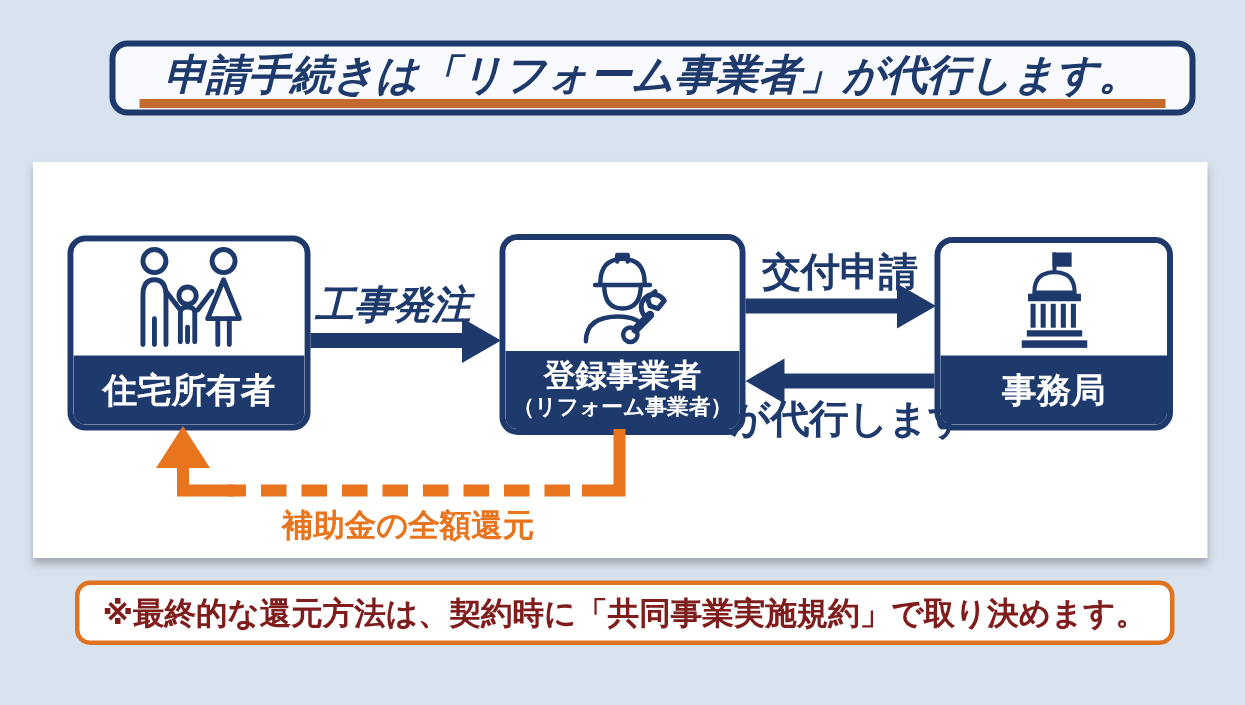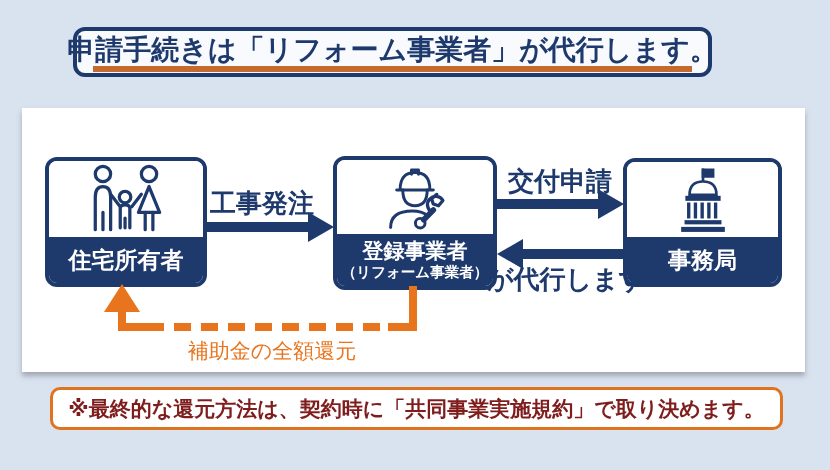--- a/index.html
+++ b/index.html
@@ -6,23 +6,23 @@
   body{
     width:830px;height:470px;
     background:#d9e3ef;
     font-family:"Liberation Sans","DejaVu Sans",sans-serif;
     position:relative;overflow:hidden;
   }
   .page{position:absolute;inset:0;}
 
   
   .title-banner{
-    position:absolute;left:73px;top:27px;width:639px;height:50px;
+    position:absolute;left:73px;top:27px;width:724px;height:50px;
     box-sizing:border-box;border:4px solid #1e3a6d;border-radius:12px;
-    background:#f8fafd;display:flex;align-items:center;justify-content:center;
+    background:#f8fafd;display:flex;align-items:center;justify-content:center;font-style:italic;
   }
   .title-text{
     color:#1e3a6d;font-size:28px;font-weight:bold;letter-spacing:0px;
     position:relative;z-index:2;white-space:nowrap;padding-bottom:4px;
   }
   .title-underline{
     position:absolute;left:16px;right:16px;bottom:1px;height:6px;
     background:#c46a2f;z-index:1;
   }
 
@@ -55,37 +55,37 @@
   
   .arrow-label{
     position:absolute;color:#1e3a6d;font-size:26px;font-weight:bold;
     text-align:center;white-space:nowrap;line-height:1;
   }
   .shaft{position:absolute;height:10px;background:#1e3a6d;}
   .head{position:absolute;width:0;height:0;border-top:15px solid transparent;border-bottom:15px solid transparent;}
   .head-right{border-left:26px solid #1e3a6d;}
   .head-left{border-right:26px solid #1e3a6d;}
 
-  #a1-label{left:150px;top:82px;width:180px;}
+  #a1-label{left:150px;top:82px;width:180px;font-style:italic;}
   #a1-shaft{left:185px;top:114px;width:102px;}
   #a1-head{left:286px;top:104px;}
 
   #a2-label{left:465px;top:60px;width:146px;}
   #a2-shaft{left:475px;top:91px;width:102px;}
   #a2-head{left:576px;top:81px;}
 
   #a3-head{left:475px;top:131px;}
   #a3-shaft{left:500px;top:141px;width:101px;}
   #a3-label{left:465px;top:158px;width:146px;}
 
   
   .orange-path{position:absolute;left:0;top:0;}
   .orange-label{
     position:absolute;left:140px;top:230px;width:220px;text-align:center;
-    color:#e8751e;font-size:21px;font-weight:normal;white-space:nowrap;line-height:1.2;
+    color:#e8751e;font-size:21px;font-weight:bold;white-space:nowrap;line-height:1.2;
   }
 
   
   .note-box{
     position:absolute;left:50px;top:387px;width:733px;height:43px;
     box-sizing:border-box;border:3px solid #e0731f;border-radius:10px;
     background:#ffffff;display:flex;align-items:center;justify-content:center;
   }
   .note-text{color:#7f1d1d;font-size:21px;font-weight:bold;white-space:nowrap;}
 </style>

